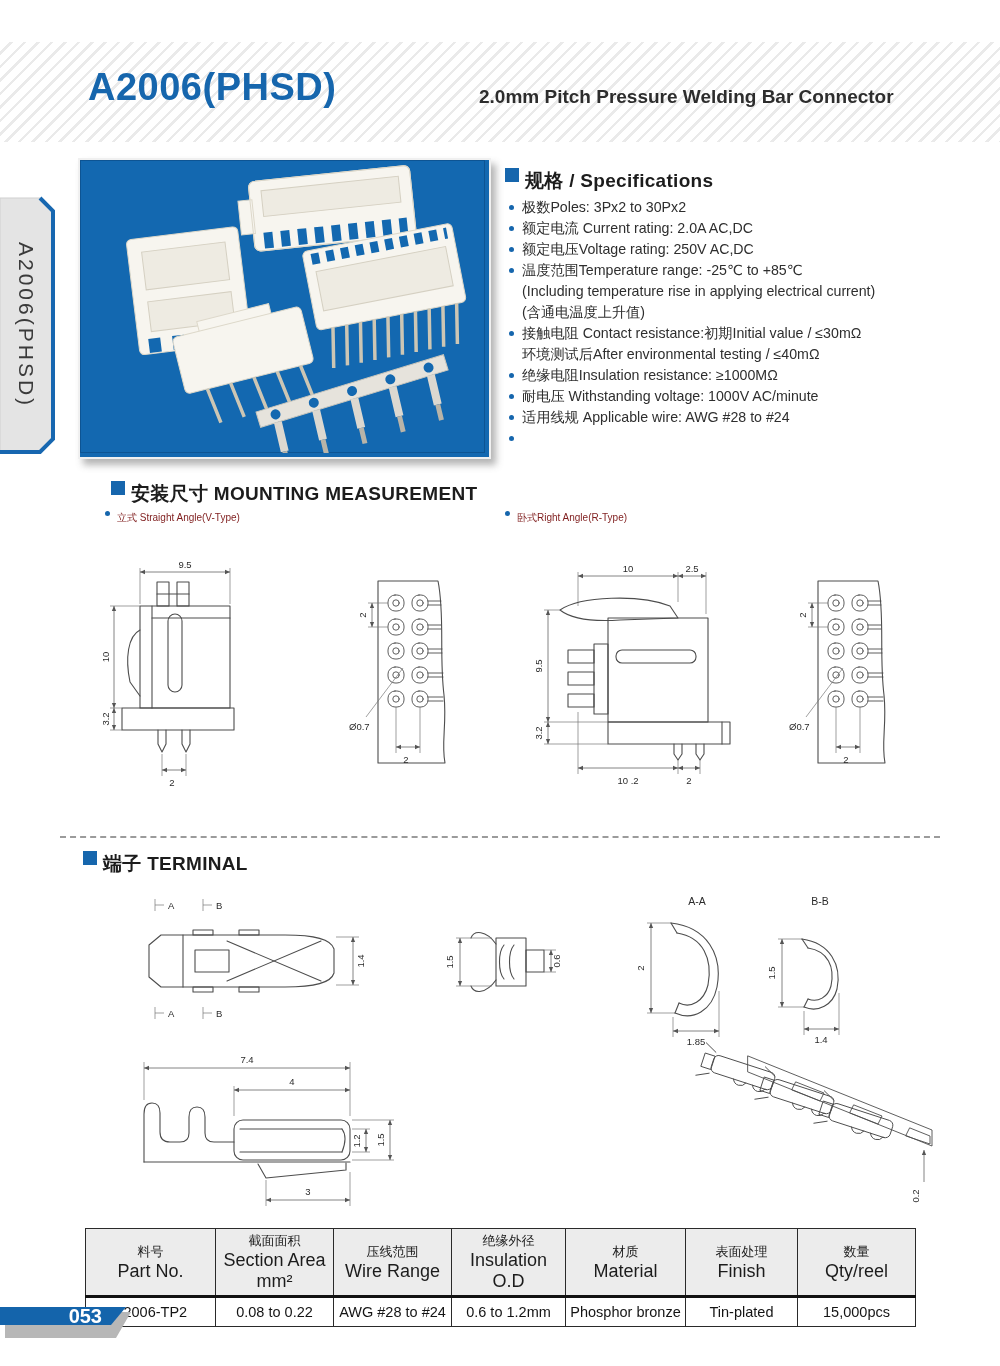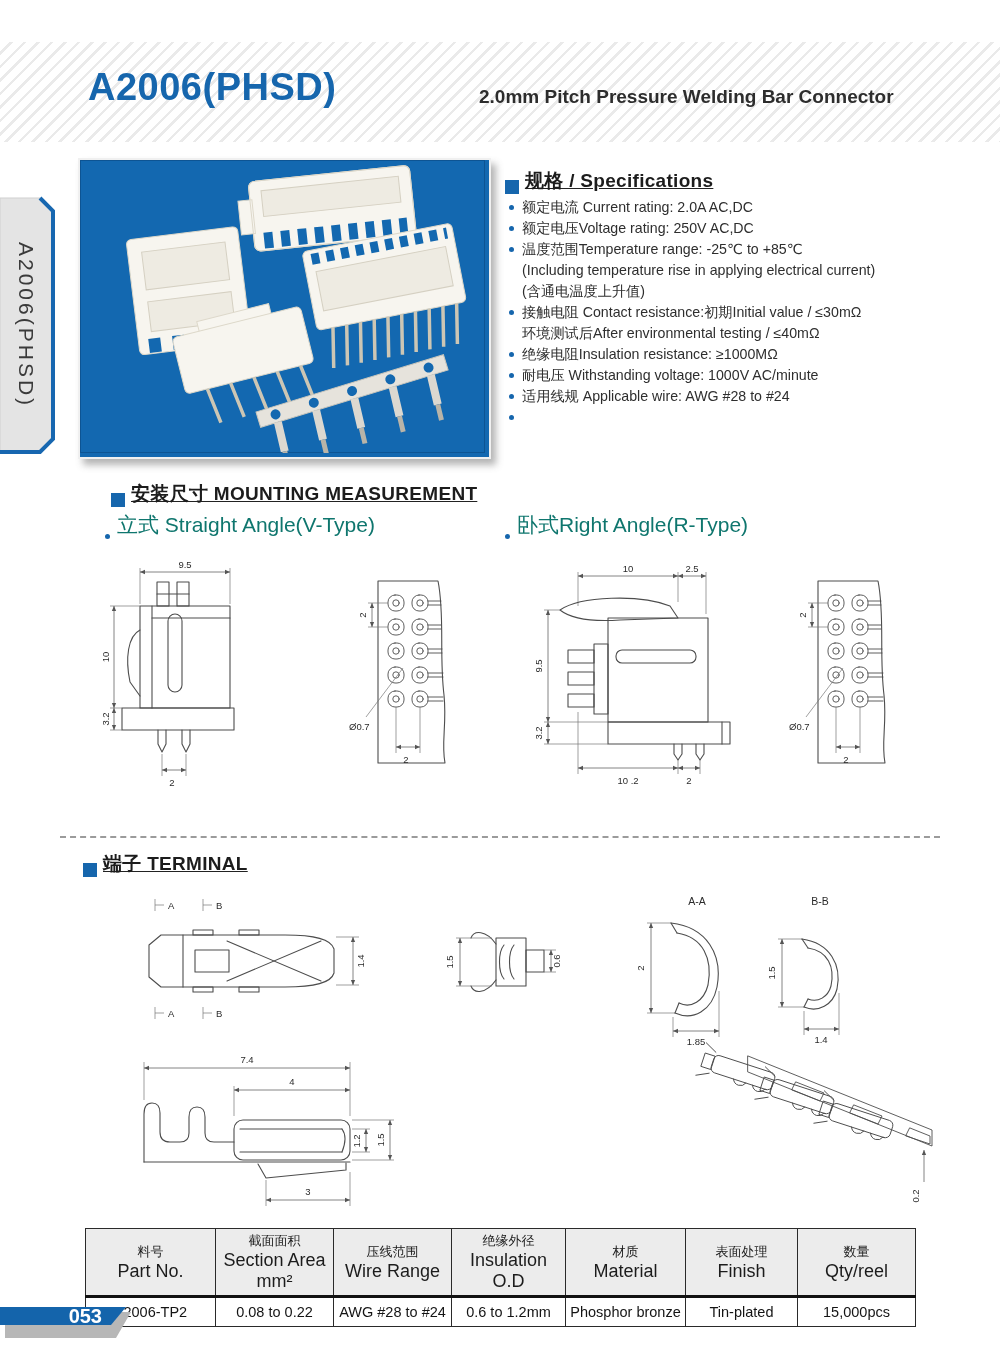--- a/index.html
+++ b/index.html
@@ -24,37 +24,37 @@
   .side-tab-text {
     position:absolute; left:10px; top:196px; height:258px; width:32px;
     display:flex; align-items:center; justify-content:center;
     writing-mode:vertical-rl; font-size:21px; color:#3a3a3a; letter-spacing:3px;
   }
   .photo {
     position:absolute; left:78px; top:158px; width:409px; height:297px;
     border:2px solid #f0f0f0; box-shadow:5px 6px 7px rgba(90,90,90,.45);
     background:#1368b0;
   }
-  .sec-head { position:absolute; display:flex; align-items:flex-end;text-decoration:underline; }
+  .sec-head { position:absolute; display:flex; align-items:flex-start; }
   .sec-square { width:14px; height:14px; background:#1666ad; margin-right:6px; flex:0 0 auto; }
   .sec-head .t { font-size:19px; font-weight:600; color:#1c1c1c; letter-spacing:0.3px; }
   .spec-head { left:505px; top:168px; }
   .mount-head { left:83px; top:481px;padding-left:28px; }
   .term-head  { left:83px; top:851px; }
   .spec-list { position:absolute; left:508px; top:197px; width:452px; }
   .spec-line { display:flex; font-size:14.2px; line-height:21px; color:#2e2e2e; }
   .spec-line .dot {
     flex:0 0 14px; position:relative;
   }
   .spec-line .dot::before {
     content:""; position:absolute; left:1px; top:8px; width:5px; height:5px;
     border-radius:50%; background:#1666ad;
   }
   .spec-line.nobullet .dot::before { display:none; }
-  .sub-label { position:absolute; display:flex; align-items:flex-end; font-size:21px; color:#0f766e; }
+  .sub-label { position:absolute; display:flex; align-items:flex-start; font-size:10px; color:#7f1d1d; }
   .sub-label .dot { width:5px; height:5px; border-radius:50%; background:#1666ad; margin-right:7px; }
   .vtype-label { left:105px; top:511px; }
   .rtype-label { left:505px; top:511px; }
   .dashline { position:absolute; left:60px; top:836px; width:880px; border-top:2px dashed #9b9b9b; }
   .drawing { position:absolute; }
   svg .ol  { fill:none; stroke:#4d4d4d; stroke-width:1.1; stroke-linejoin:round; stroke-linecap:round; }
   svg .ol2 { fill:none; stroke:#4d4d4d; stroke-width:0.9; stroke-linejoin:round; stroke-linecap:round; }
   svg .dim { stroke:#666; stroke-width:0.8; fill:none; }
   svg .ext { stroke:#777; stroke-width:0.7; fill:none; }
   svg .dimt { font-size:9.5px; fill:#2b2b2b; font-family:"Liberation Sans","DejaVu Sans",sans-serif; }
@@ -146,20 +146,24 @@
       <path d="M16,46 l-1,16 M56,46 l-1,16 M96,46 l-1,16 M136,46 l-1,16 M176,46 l-1,16" stroke="#b9b4a8" stroke-width="5"></path>
     </g>
   </svg>
 </div>
 
 <div class="sec-head spec-head">
   <span class="sec-square"></span>
   <span class="t">规格 / Specifications</span>
 </div>
 <div class="spec-list">
+  <div class="spec-line">
+      <span class="dot"></span>
+      <span>极数Poles: 3Px2 to 30Px2</span>
+    </div>
   <div class="spec-line">
       <span class="dot"></span>
       <span>额定电流 Current rating: 2.0A AC,DC</span>
     </div>
   <div class="spec-line">
       <span class="dot"></span>
       <span>额定电压Voltage rating: 250V AC,DC</span>
     </div>
   <div class="spec-line">
       <span class="dot"></span>

